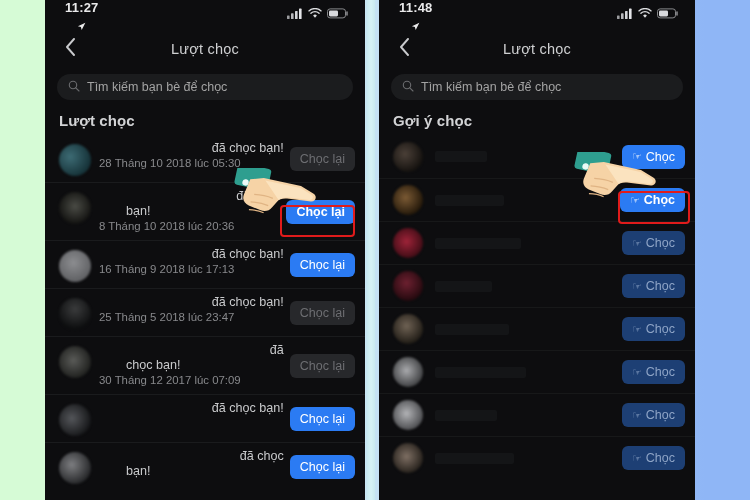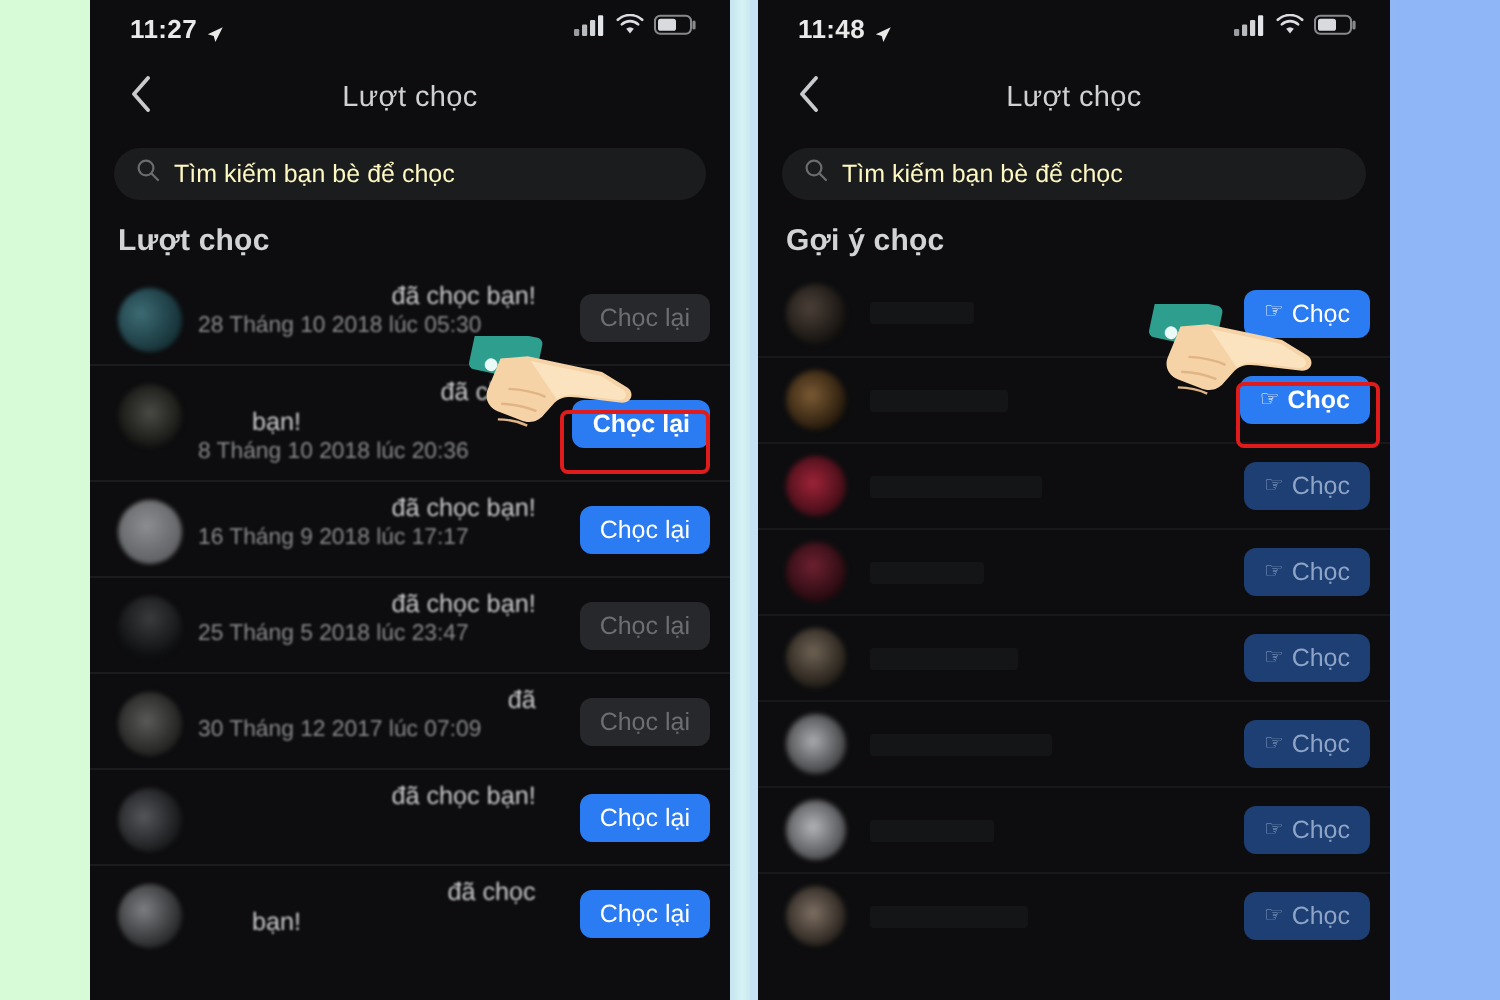--- a/index.html
+++ b/index.html
@@ -18,21 +18,21 @@
   #phone-right{left:379px;width:316px;}
 
   
   .statusbar{
     position:relative;height:28px;
     display:flex;align-items:center;justify-content:space-between;
     padding:0 16px 0 20px;box-sizing:border-box;
   }
   .clock{
     color:#e9e9ea;font-size:13px;font-weight:600;letter-spacing:.2px;
-    display:flex;align-items:center;gap:4px;
+    display:flex;align-items:center;gap:4px;flex-direction:column;
   }
   .loc-arrow{display:inline-block;width:9px;height:9px;}
   .statusicons{display:flex;align-items:center;gap:5px;}
 
   
   .navbar{
     position:relative;height:42px;display:flex;align-items:center;
     justify-content:center;
   }
   .backbtn{
@@ -41,21 +41,21 @@
     cursor:pointer;
   }
   .navtitle{color:#cfd0d2;font-size:14.5px;font-weight:500;letter-spacing:.2px;}
 
   
   .searchwrap{padding:4px 12px 6px 12px;}
   .searchbar{
     height:26px;border-radius:13px;background:#1b1c1e;
     display:flex;align-items:center;gap:7px;padding:0 11px;box-sizing:border-box;
   }
-  .searchbar .ph{color:#fef9c3;font-size:12.5px;}
+  .searchbar .ph{color:#a3a3a3;font-size:12.5px;}
 
   
   .sectiontitle{
     color:#d2d3d5;font-size:15px;font-weight:700;letter-spacing:.1px;
     padding:6px 0 6px 14px;
   }
 
   
   .list{position:relative;}
   .row{
@@ -78,21 +78,21 @@
   .rtime{
     color:#88898c;font-size:11.4px;line-height:15px;text-align:left;
     filter:blur(.45px);
   }
 
   .btn{
     flex:0 0 auto;align-self:center;
     border-radius:6px;font-size:12.5px;font-weight:500;
     padding:5px 10px;box-sizing:border-box;text-align:center;
     white-space:nowrap;cursor:pointer;
-    display:flex;align-items:center;justify-content:center;gap:4px;margin-left:16px;
+    display:flex;align-items:center;justify-content:center;gap:4px;
   }
   .btn.on{background:#2b7bf3;color:#ffffff;}
   .btn.off{background:#27282b;color:#6d6e72;}
   .btn.dim{background:#1d3f74;color:#8ea4c6;}
   .btn.bright{background:#2b7bf3;color:#ffffff;font-weight:700;}
   .handglyph{font-size:11px;line-height:1;}
 
   
   .rrow{
     position:relative;display:flex;align-items:center;
@@ -206,36 +206,37 @@
             <div class="rtext">đã chọc</div>
             <div class="rtext l2">bạn!</div>
             <div class="rtime">8 Tháng 10 2018 lúc 20:36</div>
           </div>
           <div class="btn bright">Chọc lại</div>
         </div>
         <div class="row">
           <div class="avatar" style="background: radial-gradient(circle at 45% 40%, rgb(140, 141, 144), rgb(94, 95, 98) 75%);"></div>
           <div class="rowbody">
             <div class="rtext">đã chọc bạn!</div>
-            <div class="rtime">16 Tháng 9 2018 lúc 17:17</div>
+            <div class="rtime">16 Tháng 9 2018 lúc 17:13</div>
           </div>
           <div class="btn on">Chọc lại</div>
         </div>
         <div class="row">
           <div class="avatar" style="background: radial-gradient(circle at 50% 35%, rgb(58, 59, 60), rgb(14, 15, 16) 72%);"></div>
           <div class="rowbody">
             <div class="rtext">đã chọc bạn!</div>
             <div class="rtime">25 Tháng 5 2018 lúc 23:47</div>
           </div>
           <div class="btn off">Chọc lại</div>
         </div>
         <div class="row">
           <div class="avatar" style="background: radial-gradient(circle at 45% 45%, rgb(90, 91, 88), rgb(29, 30, 28) 75%);"></div>
           <div class="rowbody">
             <div class="rtext">đã</div>
+            <div class="rtext l2">chọc bạn!</div>
             <div class="rtime">30 Tháng 12 2017 lúc 07:09</div>
           </div>
           <div class="btn off">Chọc lại</div>
         </div>
         <div class="row">
           <div class="avatar" style="background: radial-gradient(circle at 40% 45%, rgb(84, 86, 90), rgb(23, 24, 26) 72%);"></div>
           <div class="rowbody">
             <div class="rtext">đã chọc bạn!</div>
           </div>
           <div class="btn on">Chọc lại</div>

